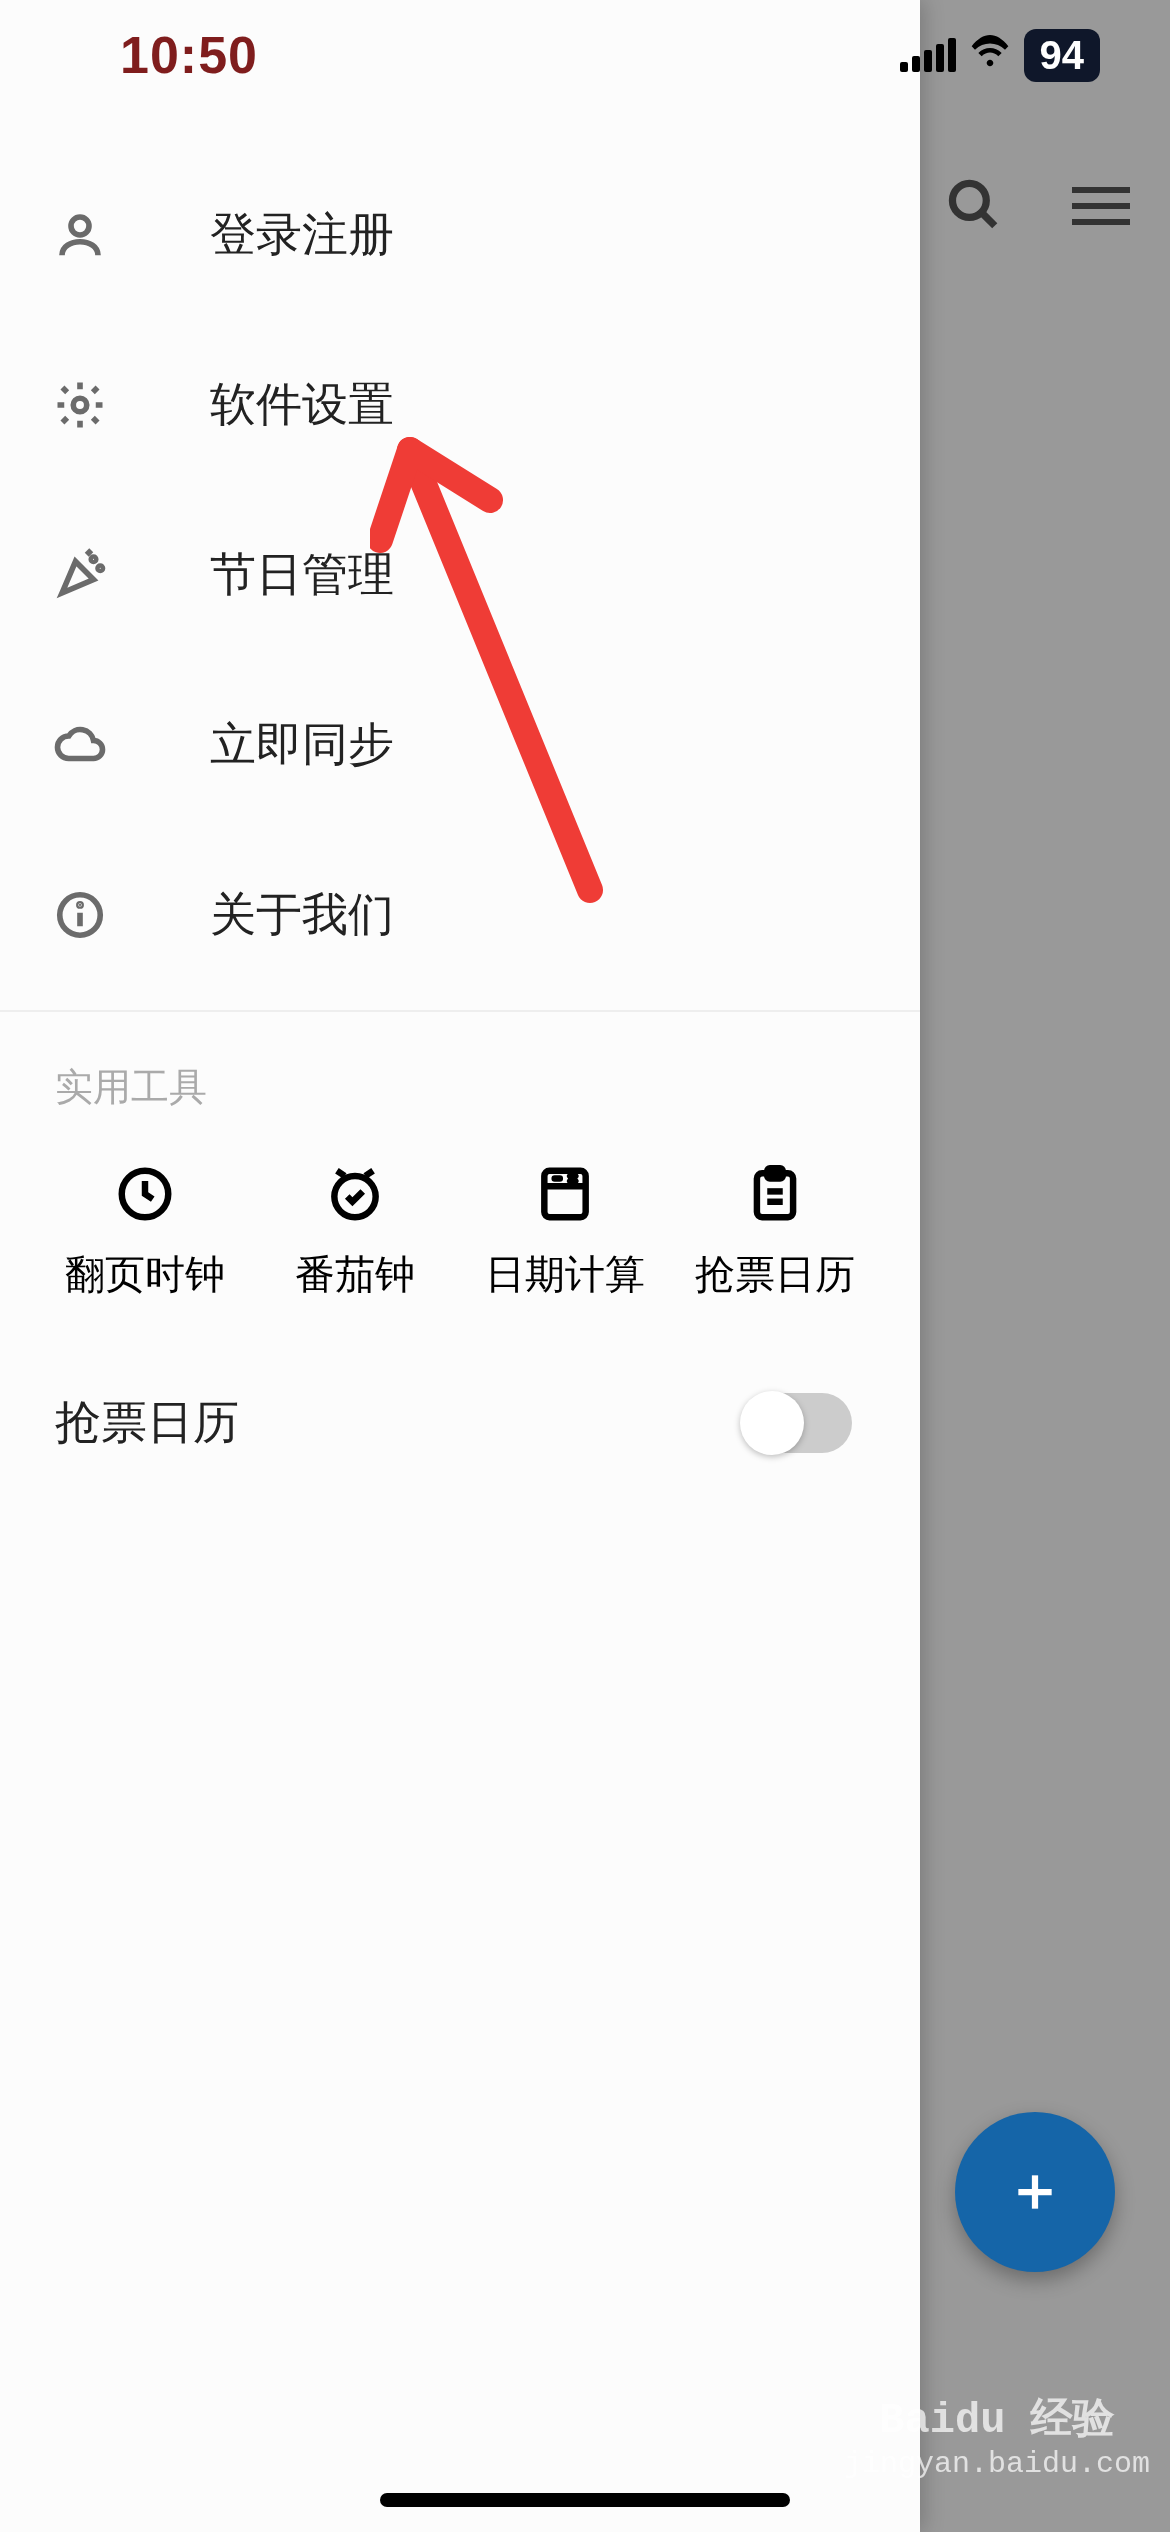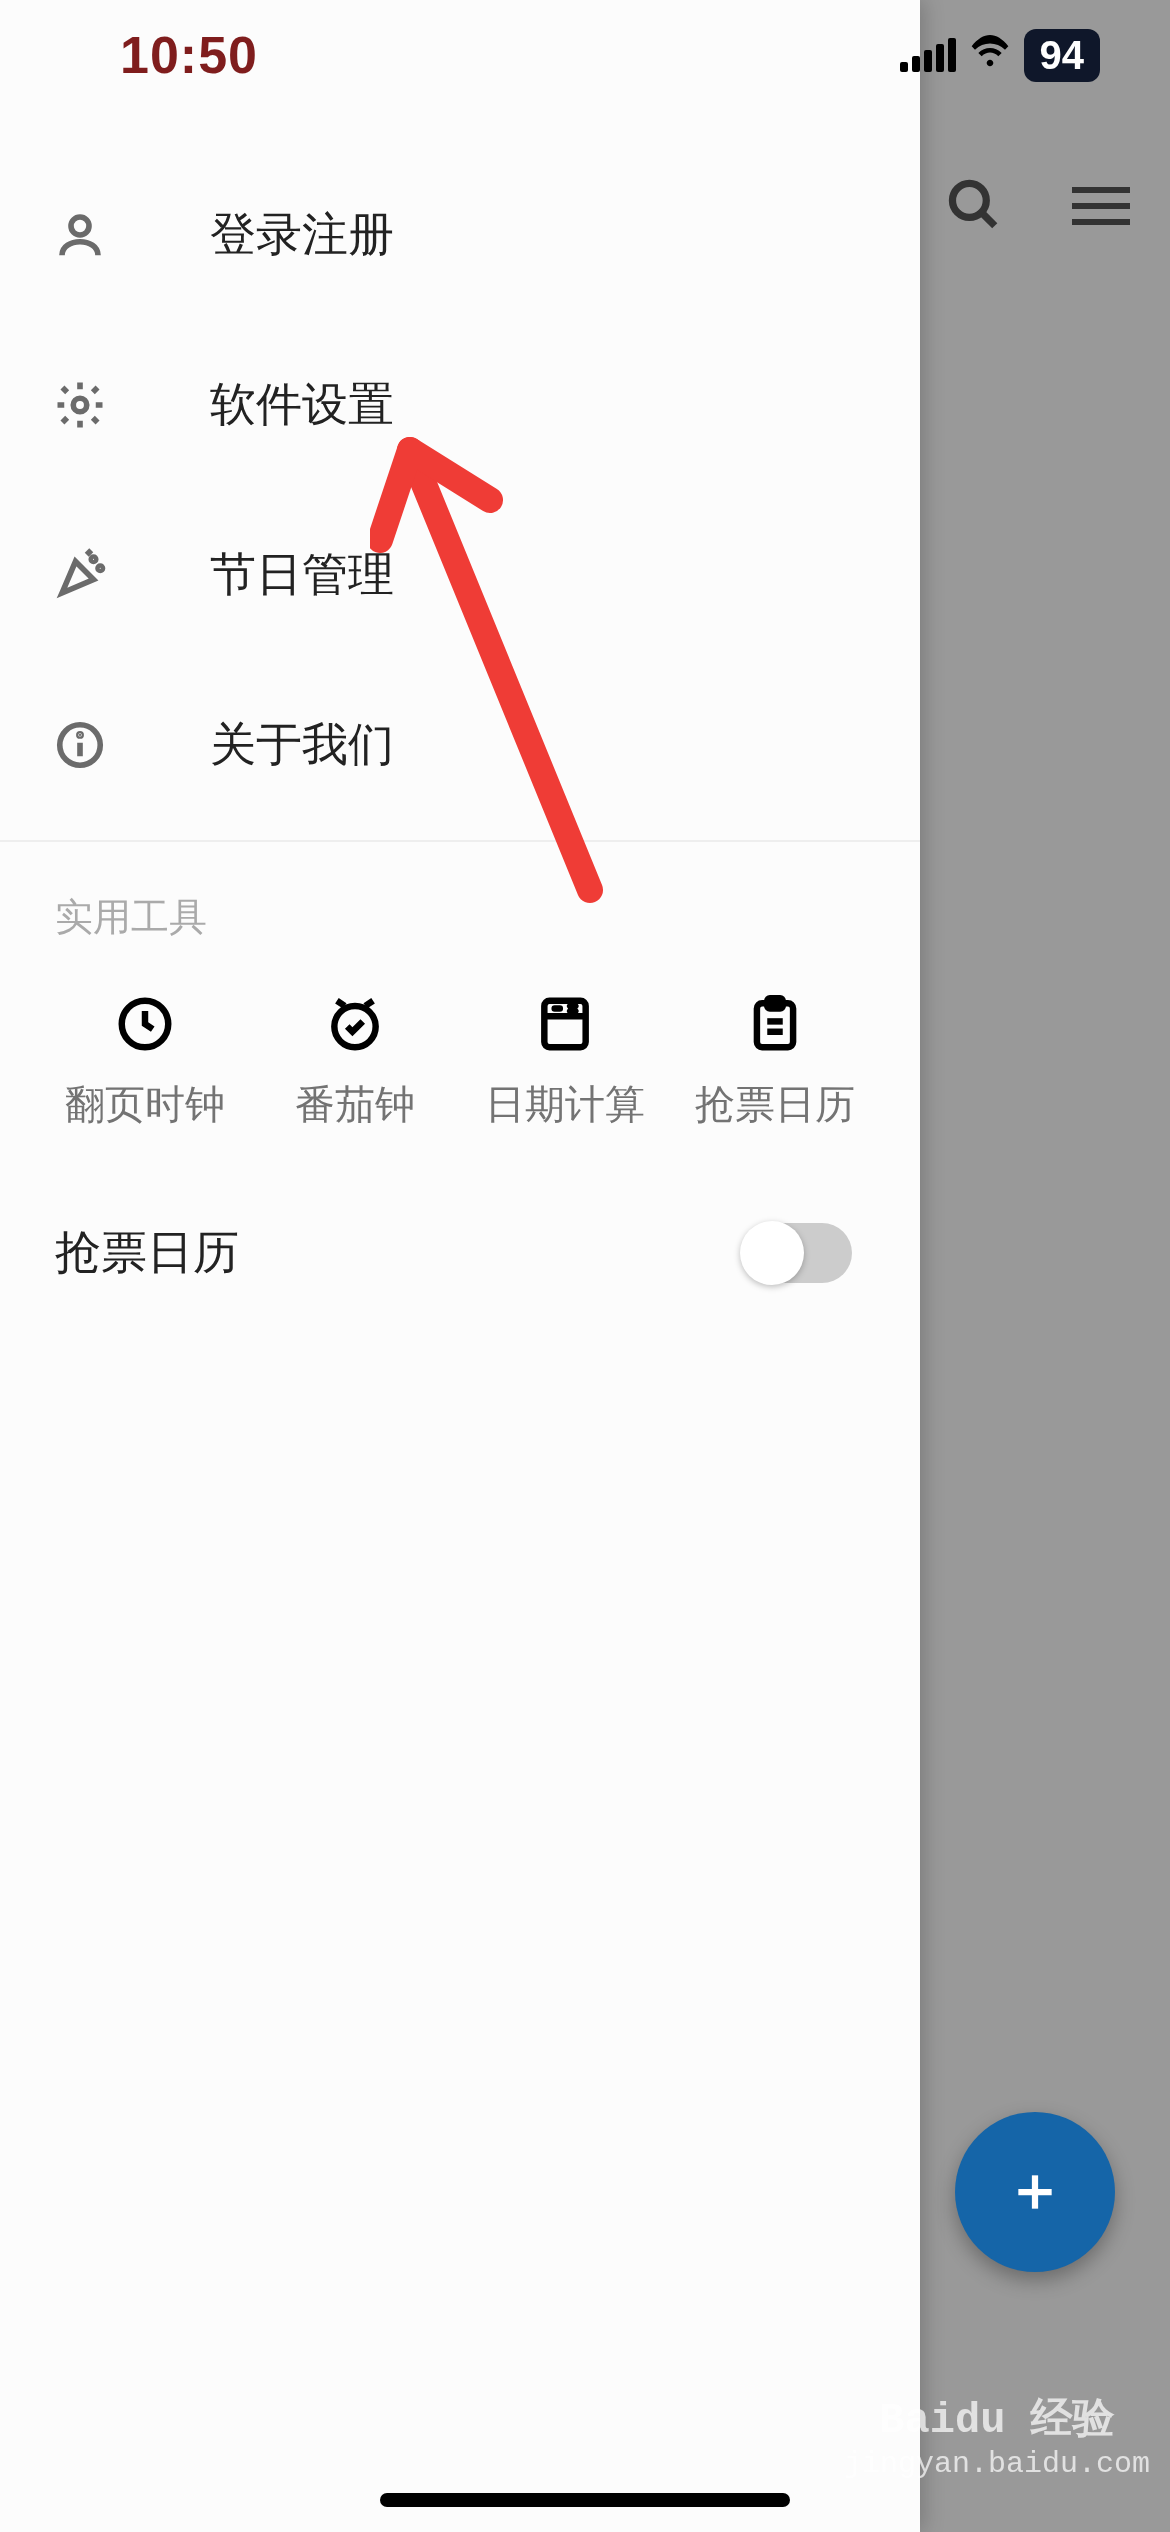--- a/index.html
+++ b/index.html
@@ -153,21 +153,21 @@
     }
     .tool-icon svg {
       width: 62px;
       height: 62px;
       stroke: #000;
       fill: none;
       stroke-width: 2.5;
     }
     .tool-label {
       font-size: 40px;
-      color: #737373;
+      color: #000000;
       white-space: nowrap;
     }
     .toggle-row {
       display: flex;
       align-items: center;
       justify-content: space-between;
       padding: 90px 68px 0 55px;
     }
     .toggle-label {
       font-size: 46px;
@@ -295,20 +295,28 @@
         <svg viewBox="0 0 24 24">
             <path d="M4 20l6-14 8 8z"></path>
             <circle cx="18" cy="5" r="1"></circle>
             <circle cx="21" cy="9" r="1"></circle>
             <line x1="15" y1="3" x2="17" y2="1"></line>
           </svg>
       </span>
       <span class="menu-label">节日管理</span>
     </div>
 
+    <div class="menu-item">
+      <span class="menu-icon">
+        <svg viewBox="0 0 24 24">
+            <path d="M18 18H7a5 5 0 010-10 6 6 0 0111 2 4 4 0 010 8z"></path>
+          </svg>
+      </span>
+      <span class="menu-label">立即同步</span>
+    </div>
 
     <div class="menu-item">
       <span class="menu-icon">
         <svg viewBox="0 0 24 24">
             <circle cx="12" cy="12" r="9"></circle>
             <line x1="12" y1="11" x2="12" y2="17"></line>
             <circle cx="12" cy="7.5" r="0.5" fill="#6b6b6b"></circle>
           </svg>
       </span>
       <span class="menu-label">关于我们</span>

